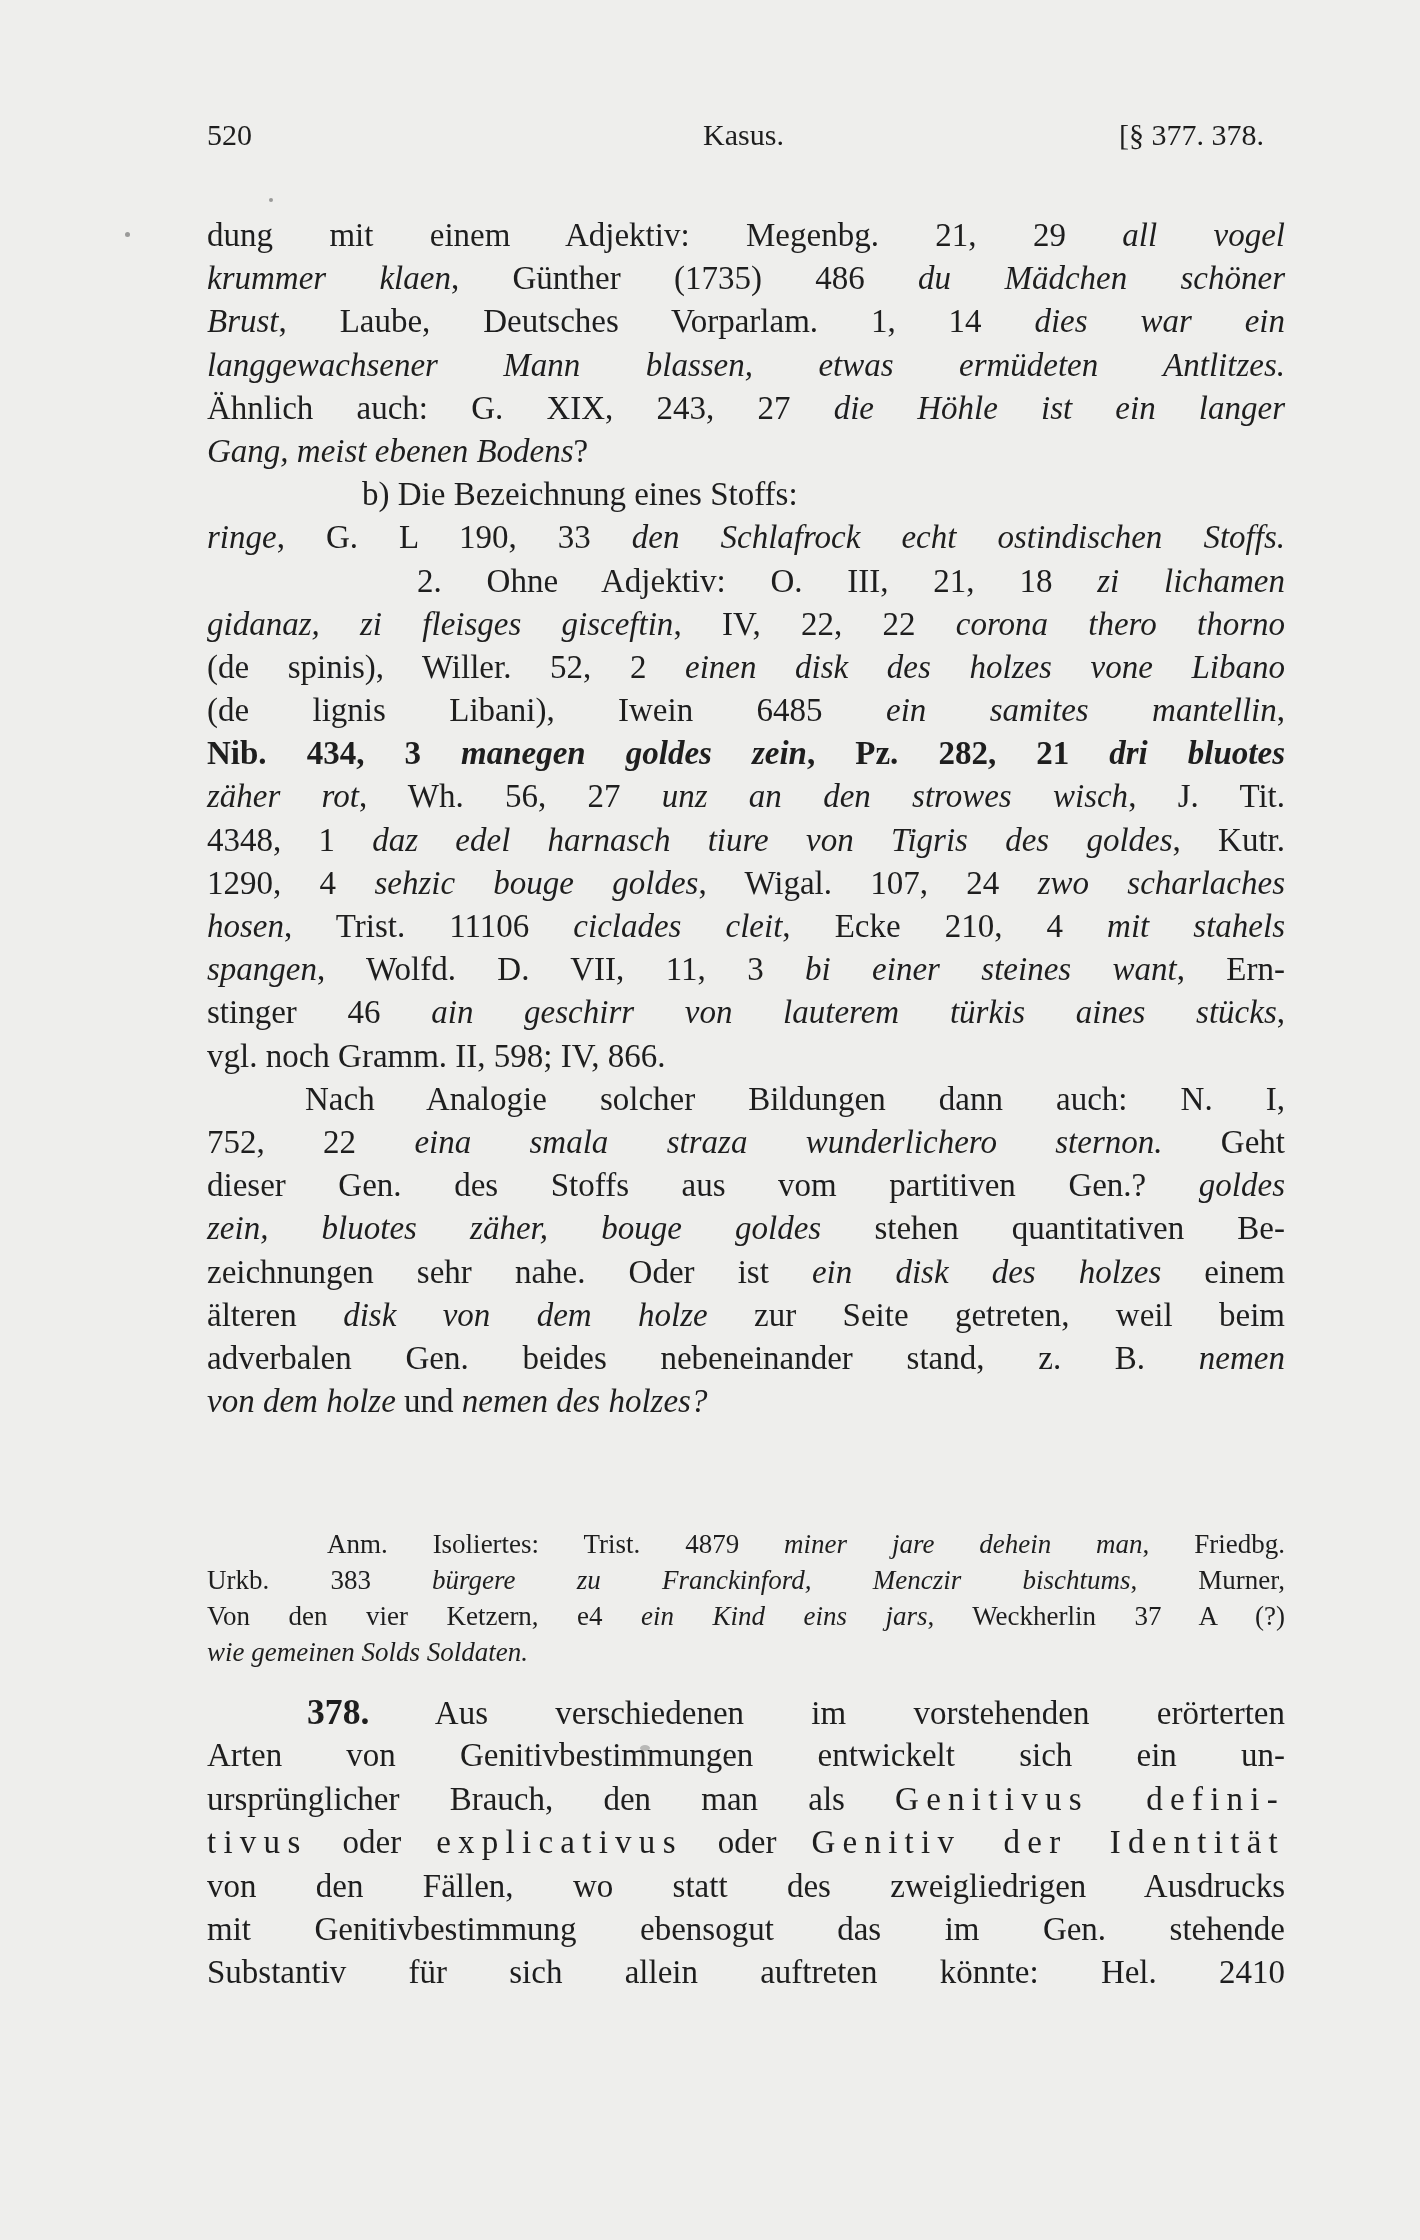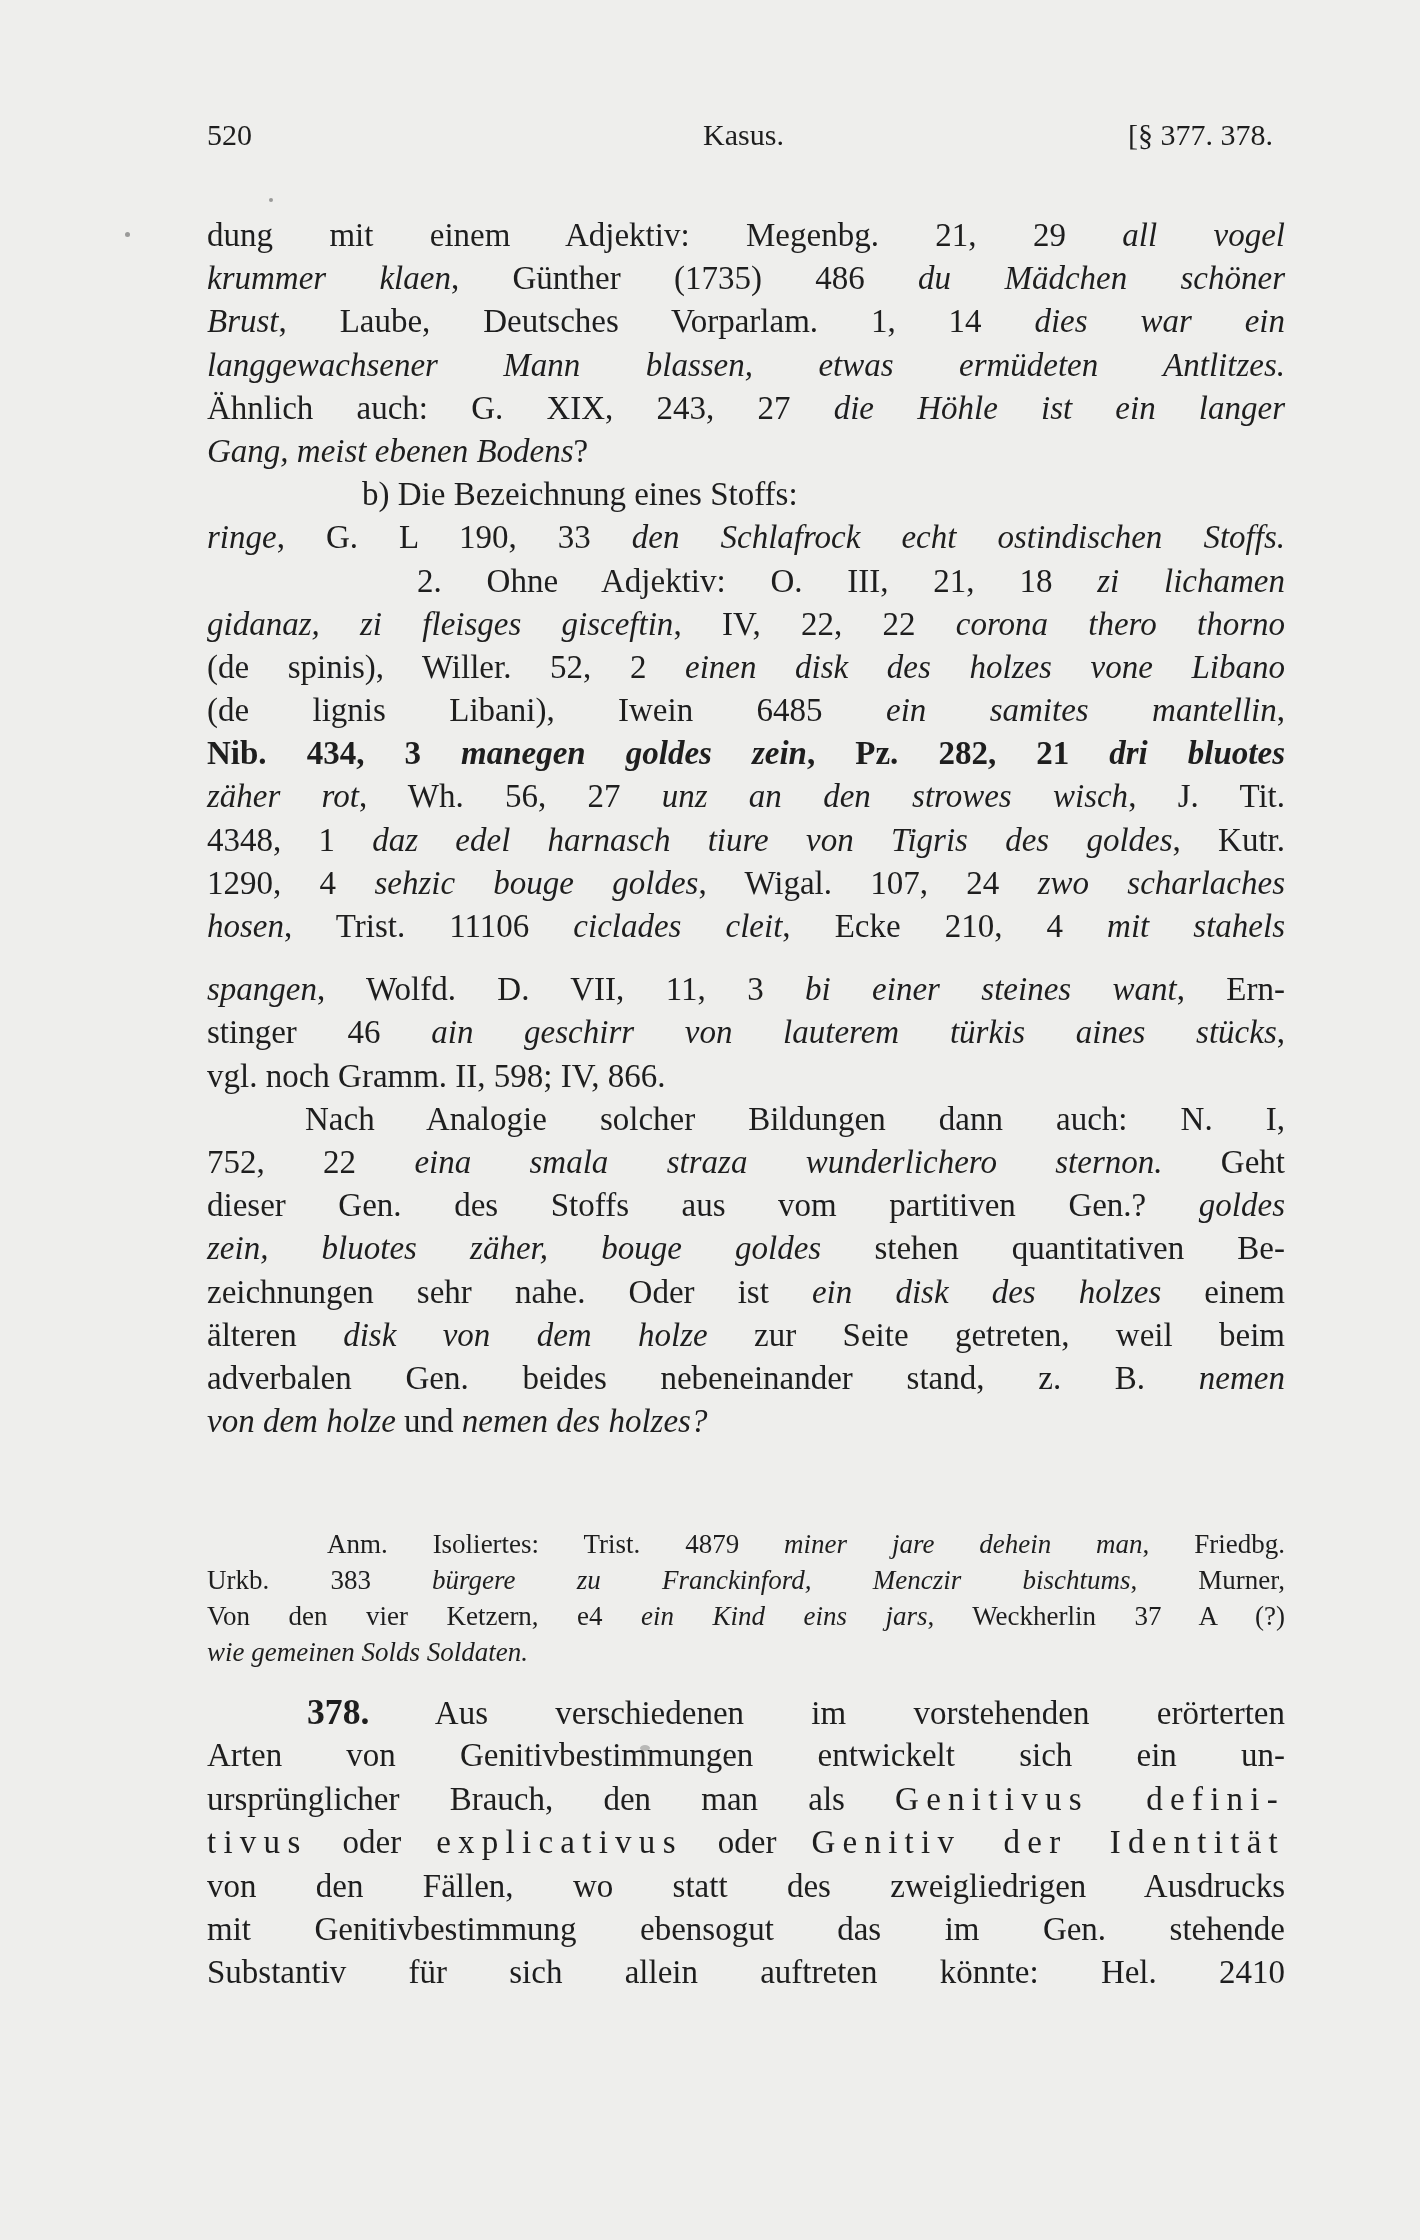--- a/index.html
+++ b/index.html
@@ -7,21 +7,21 @@
     width: 1420px; height: 2240px; overflow: hidden;
     background: #eeeeec;
     color: #1e1e1e;
     font-family: "Liberation Serif", "DejaVu Serif", serif;
     position: relative;
   }
   .page { position: absolute; left: 0; top: 0; width: 1420px; height: 2240px; }
   .header { position: absolute; top: 118px; left: 207px; width: 1073px; height: 44px; font-size: 30px; }
   .header .pn { position: absolute; left: 0; top: 0; }
   .header .title { position: absolute; left: 0; right: 0; text-align: center; top: 0; }
-  .header .sec { position: absolute; right: 7px; top: 0; margin-left: 44px; }
+  .header .sec { position: absolute; right: 16px; top: 0; margin-left: 44px; }
   .block { position: absolute; left: 207px; width: 1078px; }
   .body-block { top: 214px; font-size: 33px; line-height: 43.2px; }
   .note-block { top: 1526px; font-size: 27px; line-height: 36px; }
   .sec-block { top: 1691px; font-size: 33px; line-height: 43.4px; }
   .ln { display: block; white-space: nowrap; text-align: justify; text-align-last: justify; height: 1em; overflow: visible; }
   .body-block .ln { height: 43.2px; }
   .note-block .ln { height: 36px; }
   .sec-block .ln { height: 43.4px; }
   .ln.last { text-align-last: left; }
   .ln span.it { font-style: italic; }
@@ -50,21 +50,21 @@
       <div class="ln" style="padding-left: 0px;"><span class="it ">ringe</span><span class="">, G. L 190, 33 </span><span class="it ">den Schlafrock echt ostindischen Stoffs.</span></div>
       <div class="ln" style="padding-left: 210px;"><span class="">2. Ohne Adjektiv: O. III, 21, 18 </span><span class="it ">zi lichamen</span></div>
       <div class="ln" style="padding-left: 0px; word-spacing: 0.00173611px;"><span class="it ">gidanaz, zi fleisges gisceftin</span><span class="">, IV, 22, 22 </span><span class="it ">corona thero thorno</span></div>
       <div class="ln" style="padding-left: 0px;"><span class="">(de spinis), Willer. 52, 2 </span><span class="it ">einen disk des holzes vone Libano</span></div>
       <div class="ln" style="padding-left: 0px;"><span class="">(de lignis Libani), Iwein 6485 </span><span class="it ">ein samites mantellin</span><span class="">,</span></div>
       <div class="ln" style="padding-left: 0px; letter-spacing: -0.000279018px; font-weight: bold;"><span class="">Nib. 434, 3 </span><span class="it ">manegen goldes zein</span><span class="">, Pz. 282, 21 </span><span class="it ">dri bluotes</span></div>
       <div class="ln" style="padding-left: 0px;"><span class="it ">zäher rot</span><span class="">, Wh. 56, 27 </span><span class="it ">unz an den strowes wisch</span><span class="">, J. Tit.</span></div>
       <div class="ln" style="padding-left: 0px;"><span class="">4348, 1 </span><span class="it ">daz edel harnasch tiure von Tigris des goldes</span><span class="">, Kutr.</span></div>
       <div class="ln" style="padding-left: 0px; letter-spacing: -0.000529661px;"><span class="">1290, 4 </span><span class="it ">sehzic bouge goldes</span><span class="">, Wigal. 107, 24 </span><span class="it ">zwo scharlaches</span></div>
       <div class="ln" style="padding-left: 0px; letter-spacing: -0.000264831px;"><span class="it ">hosen</span><span class="">, Trist. 11106 </span><span class="it ">ciclades cleit</span><span class="">, Ecke 210, 4 </span><span class="it ">mit stahels</span></div>
-      <div class="ln" style="padding-left: 0px; letter-spacing: -0.000274123px; margin-top: 20px;"><span class="it ">spangen</span><span class="">, Wolfd. D. VII, 11, 3 </span><span class="it ">bi einer steines want</span><span class="">, Ern-</span></div>
+      <div class="ln" style="padding-left: 0px; letter-spacing: -0.000274123px;"><span class="it ">spangen</span><span class="">, Wolfd. D. VII, 11, 3 </span><span class="it ">bi einer steines want</span><span class="">, Ern-</span></div>
       <div class="ln" style="padding-left: 0px;"><span class="">stinger 46 </span><span class="it ">ain geschirr von lauterem türkis aines stücks</span><span class="">,</span></div>
       <div class="ln last" style="padding-left: 0px;"><span class="">vgl. noch Gramm. II, 598; IV, 866.</span></div>
       <div class="ln" style="padding-left: 98px;"><span class="">Nach Analogie solcher Bildungen dann auch: N. I,</span></div>
       <div class="ln" style="padding-left: 0px;"><span class="">752, 22 </span><span class="it ">eina smala straza wunderlichero sternon.</span><span class=""> Geht</span></div>
       <div class="ln" style="padding-left: 0px;"><span class="">dieser Gen. des Stoffs aus vom partitiven Gen.? </span><span class="it ">goldes</span></div>
       <div class="ln" style="padding-left: 0px;"><span class="it ">zein, bluotes zäher, bouge goldes</span><span class=""> stehen quantitativen Be-</span></div>
       <div class="ln" style="padding-left: 0px;"><span class="">zeichnungen sehr nahe. Oder ist </span><span class="it ">ein disk des holzes</span><span class=""> einem</span></div>
       <div class="ln" style="padding-left: 0px;"><span class="">älteren </span><span class="it ">disk von dem holze</span><span class=""> zur Seite getreten, weil beim</span></div>
       <div class="ln" style="padding-left: 0px;"><span class="">adverbalen Gen. beides nebeneinander stand, z. B. </span><span class="it ">nemen</span></div>
       <div class="ln last" style="padding-left: 0px;"><span class="it ">von dem holze</span><span class=""> und </span><span class="it ">nemen des holzes?</span></div>

